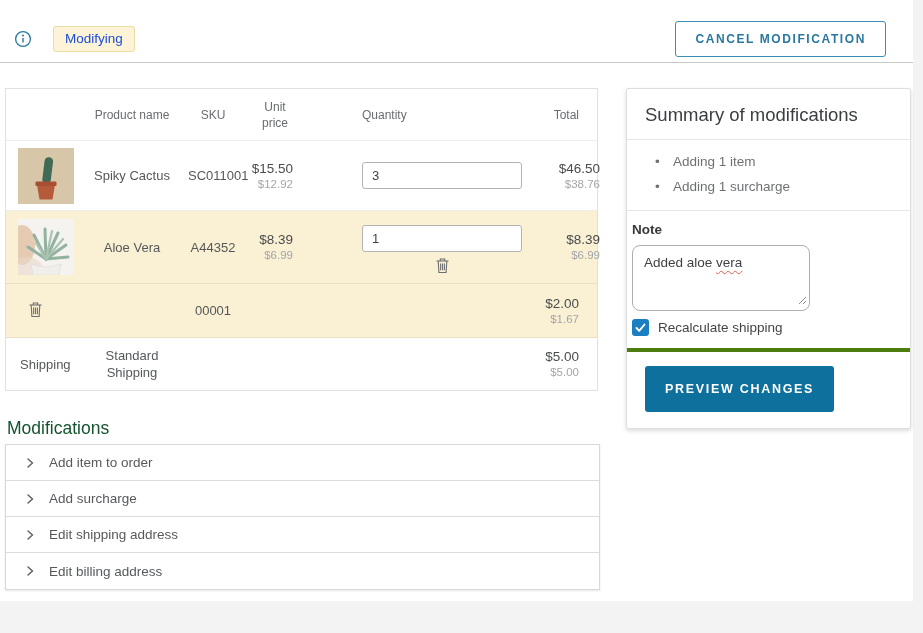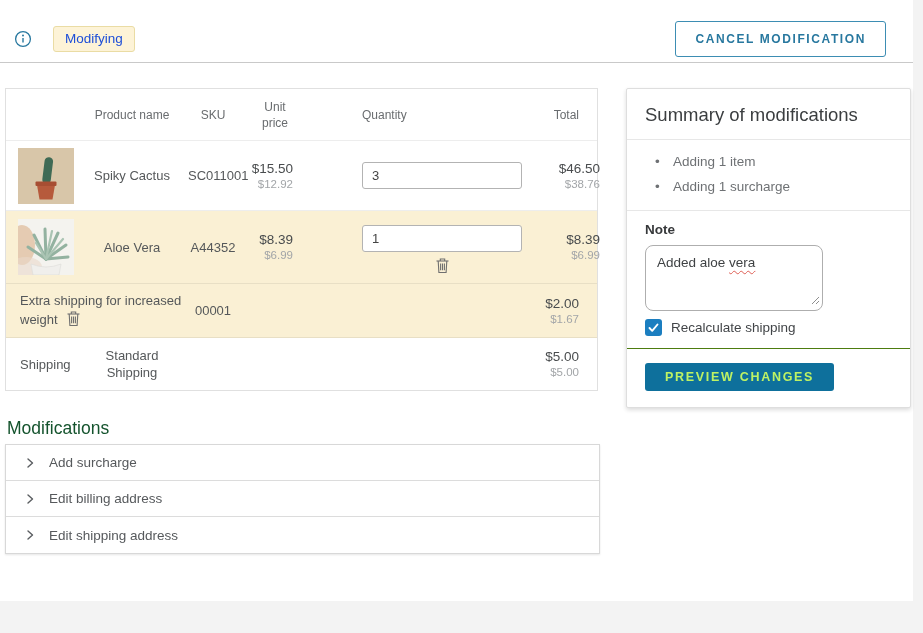--- a/index.html
+++ b/index.html
@@ -95,44 +95,44 @@
   }
   .panel-bullets { padding: 12px 18px 14px; border-bottom: 1px solid #e7e7e7; }
   .panel-bullets ul { list-style: none; }
   .panel-bullets li {
     position: relative; padding-left: 28px; font-size: 13.5px; color: #6e7174; line-height: 19px;
   }
   .panel-bullets li + li { margin-top: 6px; }
   .panel-bullets li::before {
     content: "•"; position: absolute; left: 10px; color: #6e7174;
   }
-  .panel-note { padding: 11px 18px 12px; border-bottom: 1px solid #4d7c0f; }
+  .panel-note { padding: 11px 5px 12px; border-bottom: 4px solid #4d7c0f; }
   .note-label { font-size: 13.5px; font-weight: 700; color: #37393b; }
   .note-box {
     position: relative; margin-top: 8px; width: 178px; height: 66px;
     border: 1px solid #aeaeae; border-radius: 8px; background: #fff;
     padding: 9px 11px; font-size: 13.5px; color: #3f4244; cursor: text;
   }
   .squiggle {
     text-decoration: underline; text-decoration-style: wavy;
     text-decoration-color: #de5f55; text-decoration-thickness: 1px;
     text-underline-offset: 3px;
   }
   .resize-grip { position: absolute; right: 2px; bottom: 2px; }
   .check-row { margin-top: 8px; display: flex; align-items: center; cursor: pointer; }
   .checkbox {
     width: 17px; height: 17px; border-radius: 3px; background: #1b7ec0;
     display: inline-flex; align-items: center; justify-content: center; flex: none;
   }
   .check-label { margin-left: 9px; font-size: 13.5px; color: #424548; }
   .panel-actions { padding: 14px 18px 16px; }
   .btn-primary {
-    background: #0e709c; color: #bef264; border: none; border-radius: 3px;
+    background: #0e709c; color: #ffffff; border: none; border-radius: 3px;
     font-size: 12.5px; font-weight: 700; letter-spacing: 1.7px;
-    padding: 7px 20px; cursor: pointer; font-family: inherit;
+    padding: 16px 20px; cursor: pointer; font-family: inherit;
   }
 
   
   .mods-heading {
     position: absolute; left: 7px; top: 418px;
     font-size: 17.5px; font-weight: 400; color: #14532d;
   }
   .accordion {
     position: absolute; left: 5px; top: 444px; width: 595px;
     background: #fff; border: 1px solid #d8d8d8;
@@ -248,21 +248,21 @@
         </div>
       </div>
       <div class="cell-total">
         <div class="price-main">$8.39</div>
         <div class="price-sub">$6.99</div>
       </div>
     </div>
 
     <div class="trow row-surcharge highlight">
       <div class="surcharge-label">
-        <span>Extra shipping for increased weight</span><span class="trash-inline">
+        <span class="trash-inline">
           <svg width="15" height="17" viewBox="0 0 15 17" fill="none" stroke="#6f6f6f" stroke-width="1.1">
             <path d="M1.5 4 h12"></path>
             <path d="M5.3 4 V2 h4.4 v2"></path>
             <path d="M3.2 4 l0.7 11.5 h7.2 L11.8 4"></path>
             <path d="M5.6 6.6 v6.6 M7.5 6.6 v6.6 M9.4 6.6 v6.6"></path>
           </svg>
         </span>
       </div>
       <div class="cell-sku">00001</div>
       <div></div>
@@ -321,33 +321,41 @@
   </div>
 
   <h2 class="mods-heading">Modifications</h2>
   <div class="accordion">
     <div class="acc-row">
       <span class="chev">
         <svg width="9" height="12" viewBox="0 0 9 12" fill="none">
             <polyline points="2,2 6.5,6 2,10" stroke="#5a5d60" stroke-width="1.4" stroke-linecap="round" stroke-linejoin="round"></polyline>
           </svg>
       </span>
-      <span class="acc-label">Add surcharge</span>
+      <span class="acc-label">Add item to order</span>
     </div>
     <div class="acc-row">
       <span class="chev">
         <svg width="9" height="12" viewBox="0 0 9 12" fill="none">
             <polyline points="2,2 6.5,6 2,10" stroke="#5a5d60" stroke-width="1.4" stroke-linecap="round" stroke-linejoin="round"></polyline>
           </svg>
       </span>
-      <span class="acc-label">Edit billing address</span>
+      <span class="acc-label">Add surcharge</span>
     </div>
     <div class="acc-row">
       <span class="chev">
         <svg width="9" height="12" viewBox="0 0 9 12" fill="none">
             <polyline points="2,2 6.5,6 2,10" stroke="#5a5d60" stroke-width="1.4" stroke-linecap="round" stroke-linejoin="round"></polyline>
           </svg>
       </span>
       <span class="acc-label">Edit shipping address</span>
     </div>
+    <div class="acc-row">
+      <span class="chev">
+        <svg width="9" height="12" viewBox="0 0 9 12" fill="none">
+            <polyline points="2,2 6.5,6 2,10" stroke="#5a5d60" stroke-width="1.4" stroke-linecap="round" stroke-linejoin="round"></polyline>
+          </svg>
+      </span>
+      <span class="acc-label">Edit billing address</span>
+    </div>
   </div>
 
 </div>
 
 </body></html>

